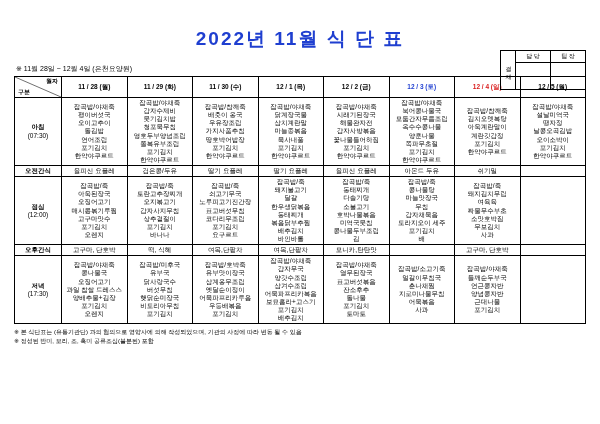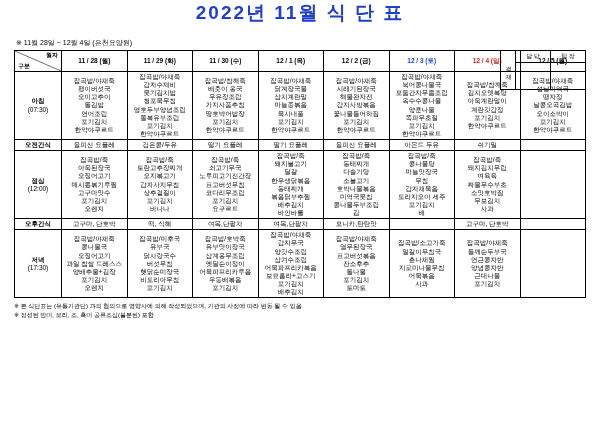--- a/index.html
+++ b/index.html
@@ -11,20 +11,21 @@
     overflow:hidden;
   }
   .page{position:relative;width:600px;height:424px;box-sizing:border-box;padding:0 14px;}
 
   .title{
     text-align:center;
     font-size:19px;
     font-weight:bold;
     color:#1f3fd0;
     letter-spacing:2px;
+    padding-top:26px;
     padding-bottom:6px;
   }
 
   
   .approval{
     position:absolute;
     right:14px;top:50px;
     border:1px solid #000;
     display:flex;
     font-size:6px;

